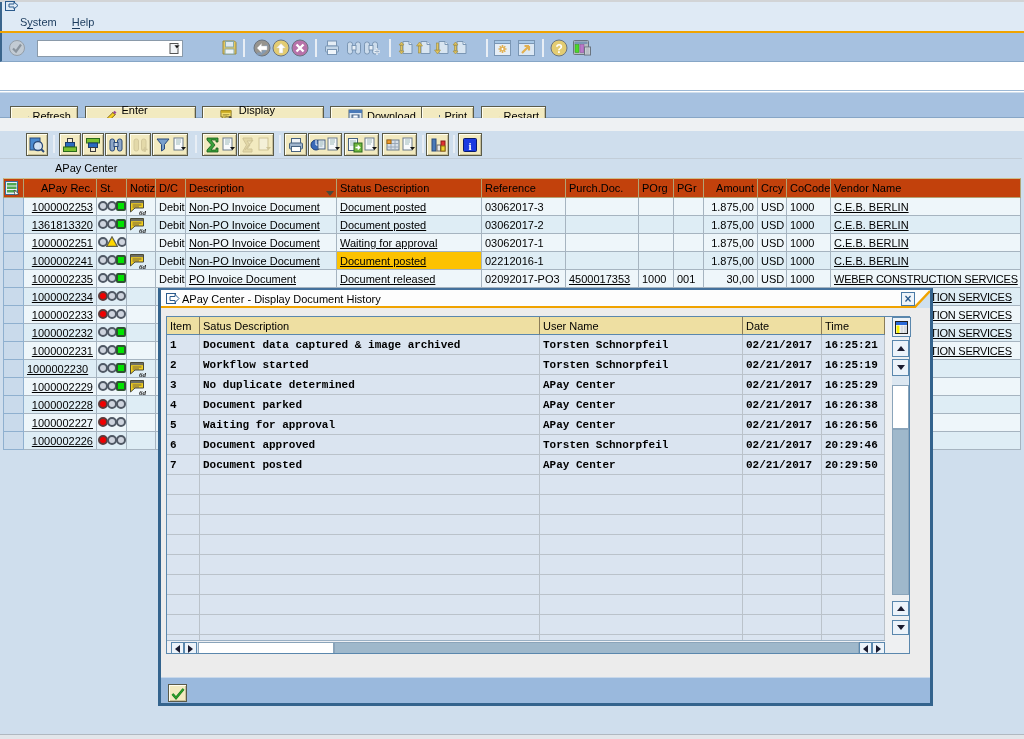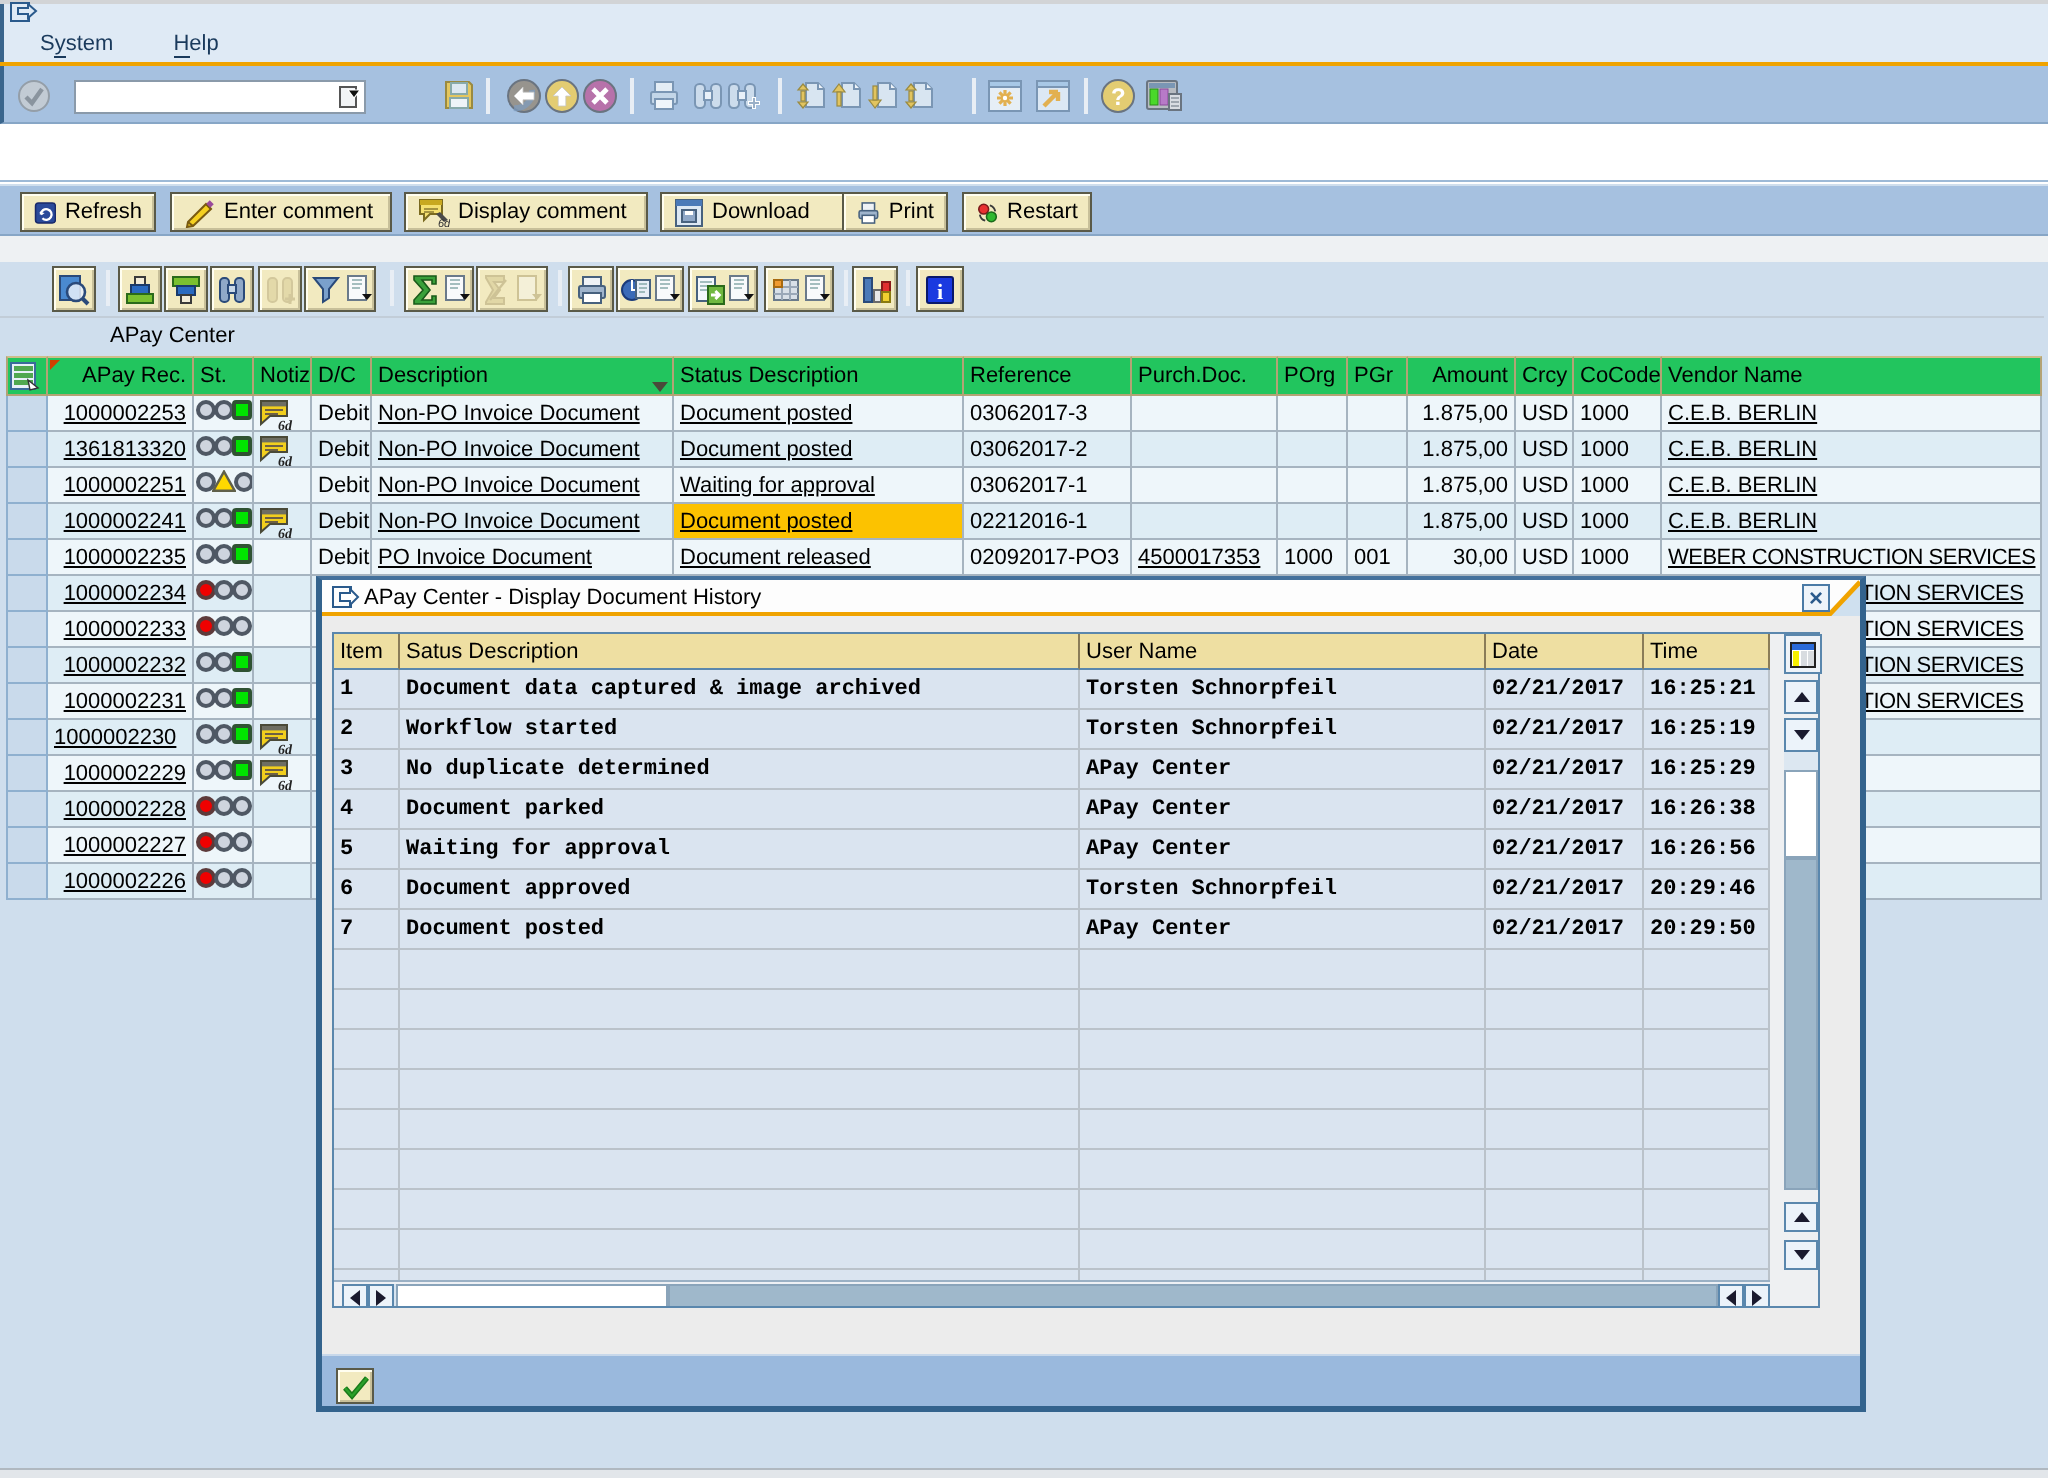--- a/index.html
+++ b/index.html
@@ -12,31 +12,31 @@
   #menubar{left:20px;top:16px;height:15px;color:#1a3a5c;}
   #menubar span{margin-right:0;}
   #orangeline{left:0;top:31px;width:1024px;height:2px;background:#f0a300;}
   #stdtoolbar{left:0;top:33px;width:1024px;height:29px;background:#a6c1e0;border-left:2px solid #3a658c;border-bottom:1px solid #87a6c6;box-sizing:border-box;}
   #titlebar{left:0;top:62px;width:1024px;height:30px;background:#fff;}
   #titletext{left:10px;top:69px;font-size:16px;font-weight:bold;color:#1f6091;letter-spacing:0.45px;}
   #titleline{left:0;top:90px;width:1024px;height:1px;background:#9db9d6;}
   #apptoolbar{left:0;top:93px;width:1024px;height:25px;background:#a6c1e0;border-bottom:1px solid #87a6c6;box-sizing:border-box;}
   
   .ybtn{position:absolute;background:#f2eac0;border:1px solid #5a5a48;box-sizing:border-box;display:flex;align-items:center;justify-content:flex-start;}
-  .appbtn{top:3px;height:20px;padding:0 6px 0 6px;box-shadow:inset 1px 1px 0 #fffef0, inset -1px -1px 0 #c8c09a;}
+  .appbtn{top:13px;height:20px;padding:0 6px 0 17px;box-shadow:inset 1px 1px 0 #fffef0, inset -1px -1px 0 #c8c09a;}
   .appbtn .lbl{margin-left:4px;}
   
   .alvbtn{position:absolute;top:0;height:23px;background:#f2eac0;border:1px solid #5a5a48;box-sizing:border-box;display:flex;align-items:center;justify-content:center;box-shadow:inset 1px 1px 0 #fffef0, inset -1px -1px 0 #c8c09a;}
   .tsep{position:absolute;top:2px;width:2px;height:18px;background:#e8eef5;}
   
   #gridwrap{left:3px;top:178px;}
   table.grid{border-collapse:separate;border-spacing:0;table-layout:fixed;font-size:11px;}
   table.grid svg,table.dgrid svg{display:block;}
   table.grid td,table.grid th{padding:0 3px;overflow:hidden;white-space:nowrap;box-sizing:border-box;height:18px;font-weight:normal;text-align:left;line-height:16px;vertical-align:middle;}
-  tr.ghead td{background:#22c55e;border-right:1px solid #b3a375;border-bottom:1px solid #b3a375;border-top:1px solid #cdbd8a;height:20px;position:relative;}
+  tr.ghead td{background:#c2410c;border-right:1px solid #b3a375;border-bottom:1px solid #b3a375;border-top:1px solid #cdbd8a;height:20px;position:relative;}
   tr.ghead td:first-child{border-left:1px solid #b3a375;}
   tr.grow td{border-right:1px solid #a6b4c0;border-bottom:1px solid #a6b4c0;}
   tr.grow td.sel{border:1px solid #8fb0cf !important;border-top:none !important;}
   tr.ra td{background:#deedf5;}
   tr.rb td{background:#eef6fa;}
   td.sel{background:#c9daeb !important;border:1px solid #8fb0cf !important;}
   .lights{display:inline-flex;align-items:center;}
   .lc{width:10px;height:10px;border-radius:50%;border:2px solid #4f5864;background:#ced4de;margin-right:-1px;box-sizing:border-box;flex:none;}
   .lg{width:10px;height:10px;border-radius:2px;border:2px solid #2f5232;background:#00e400;margin-right:0;box-sizing:border-box;flex:none;}
   .lr{width:10px;height:10px;border-radius:50%;border:2px solid #5d3a3a;background:#f00000;margin-right:-1px;box-sizing:border-box;flex:none;}
@@ -61,21 +61,21 @@
   .arrR{border-top:4px solid transparent;border-bottom:4px solid transparent;border-left:5px solid #1a1a2e;}
   #dlgbtnbar{left:0;top:387px;width:769px;height:26px;background:#9ab9dd;border-top:1px solid #c8d8ea;box-sizing:border-box;}
   #bottomstrip{left:0;top:734px;width:1024px;height:5px;background:#e2e6ea;border-top:1px solid #b0b8c0;box-sizing:border-box;}
 </style>
 </head>
 <body>
 <div id="root">
 
   <div class="abs" id="topstrip"></div>
   <div class="abs" style="left:0;top:0;width:1024px;height:2px;background:#d2d4d6;"></div>
-  <div class="abs" id="menubar"><span style="margin-right:30px">S<span style="border-bottom:1px solid #1a3a5c">y</span>stem</span><span><span style="border-bottom:1px solid #1a3a5c">H</span>elp</span></div>
+  <div class="abs" id="menubar"><span style="margin-right:15px">S<span style="border-bottom:1px solid #1a3a5c">y</span>stem</span><span><span style="border-bottom:1px solid #1a3a5c">H</span>elp</span></div>
   <svg class="abs" style="left:5px;top:1px" width="14" height="11" viewBox="0 0 14 11">
       <rect x="0.5" y="0.5" width="9" height="9" fill="none" stroke="#2a5a8c"></rect>
       <path d="M4 3 h5 v-2 l4 3.5 l-4 3.5 v-2 h-5 z" fill="#dfeaf5" stroke="#2a5a8c" stroke-width="1"></path>
     </svg>
   <div class="abs" id="orangeline"></div>
   <div class="abs" id="stdtoolbar"></div>
   <div class="abs" id="titlebar"></div>
   <div class="abs" id="titleline"></div>
   <div class="abs" id="apptoolbar"></div>
 

